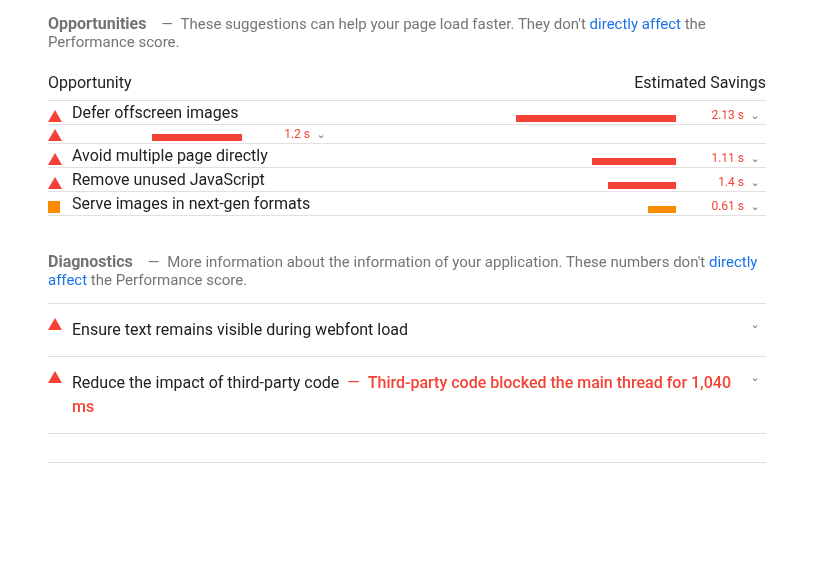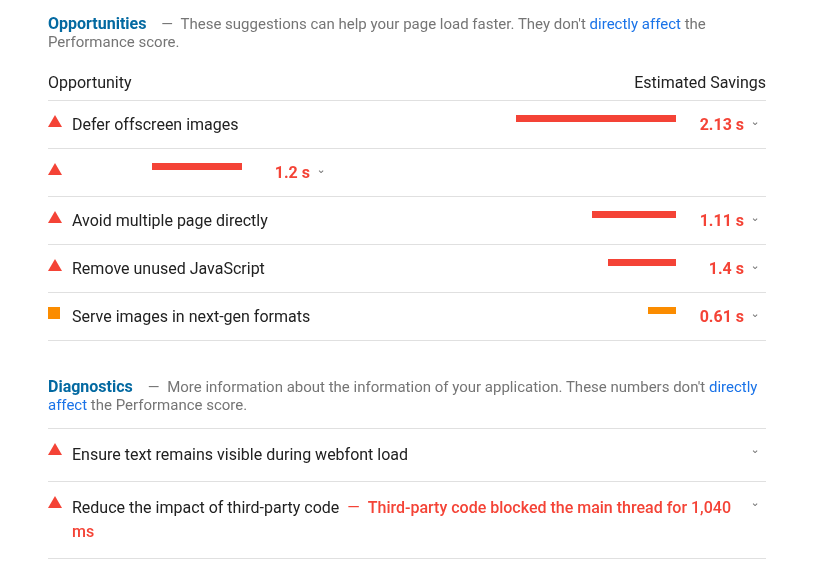--- a/index.html
+++ b/index.html
@@ -1,33 +1,33 @@
 <!DOCTYPE html>
 <html><head>
   <meta charset="utf-8">
   <style>
     * { box-sizing: border-box; margin: 0; padding: 0; }
     body { font-family: Roboto, -apple-system, BlinkMacSystemFont, 'Segoe UI', sans-serif; font-size: 14px; color: #212121; width: 814px; padding: 14px 48px; }
     .section-header { margin-bottom: 14px; }
-    .section-title { font-weight: 700; font-size: 16px; color: #0369a1; display: inline; }
+    .section-title { font-weight: 700; font-size: 16px; color: #737373; display: inline; }
     .section-dash { color: #757575; margin: 0 4px; }
     .section-desc { color: #757575; font-size: 15px; display: inline; }
     .link { color: #1a73e8; cursor: pointer; }
     .table-header { display: flex; justify-content: space-between; padding: 8px 0; font-size: 16px; color: #212121; }
-    .opp-row { display: flex; align-items: flex-start; padding: 14px 0; border-top: 1px solid #e0e0e0; }
+    .opp-row { display: flex; align-items: flex-end; padding: 2px 0; border-top: 1px solid #e0e0e0; }
     .opp-row:last-child { border-bottom: 1px solid #e0e0e0; }
     .icon-col { width: 24px; flex-shrink: 0; display: flex; align-items: center; }
     .tri-red { width: 0; height: 0; border-left: 7px solid transparent; border-right: 7px solid transparent; border-bottom: 12px solid #f44336; }
     .sq-orange { width: 12px; height: 12px; background: #fb8c00; }
     .opp-label { flex: 1; font-size: 16px; color: #212121; }
     .bar-col { width: 180px; flex-shrink: 0; display: flex; align-items: center; justify-content: flex-end; padding-right: 10px; }
     .bar { height: 7px; border-radius: 0; }
     .bar-red { background: #f44336; }
     .bar-orange { background: #fb8c00; }
-    .savings-col { width: 58px; text-align: right; font-size: 16px; font-weight: 700; flex-shrink: 0; }
+    .savings-col { width: 58px; text-align: right; font-size: 12px; font-weight: 400; flex-shrink: 0; }
     .savings-red { color: #f44336; }
     .expand-col { width: 22px; flex-shrink: 0; display: flex; align-items: center; justify-content: center; color: #757575; cursor: pointer; }
     .chevron { font-size: 11px; }
     .diagnostics { margin-top: 36px; }
     .diag-row { display: flex; align-items: flex-start; padding: 14px 0; border-top: 1px solid #e0e0e0; }
     .diag-row:last-child { border-bottom: 1px solid #e0e0e0; }
     .diag-label { flex: 1; font-size: 16px; color: #212121; line-height: 1.5; }
     .diag-extra { color: #f44336; font-weight: 500; }
     .diag-extra-dash { color: #f44336; margin: 0 4px; }
   </style>

